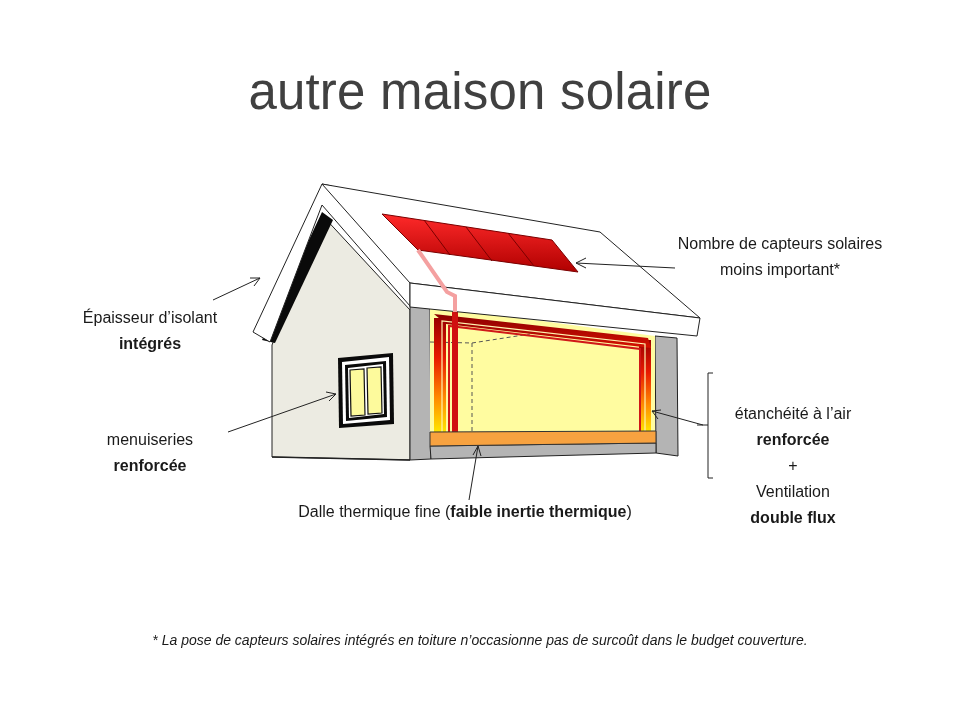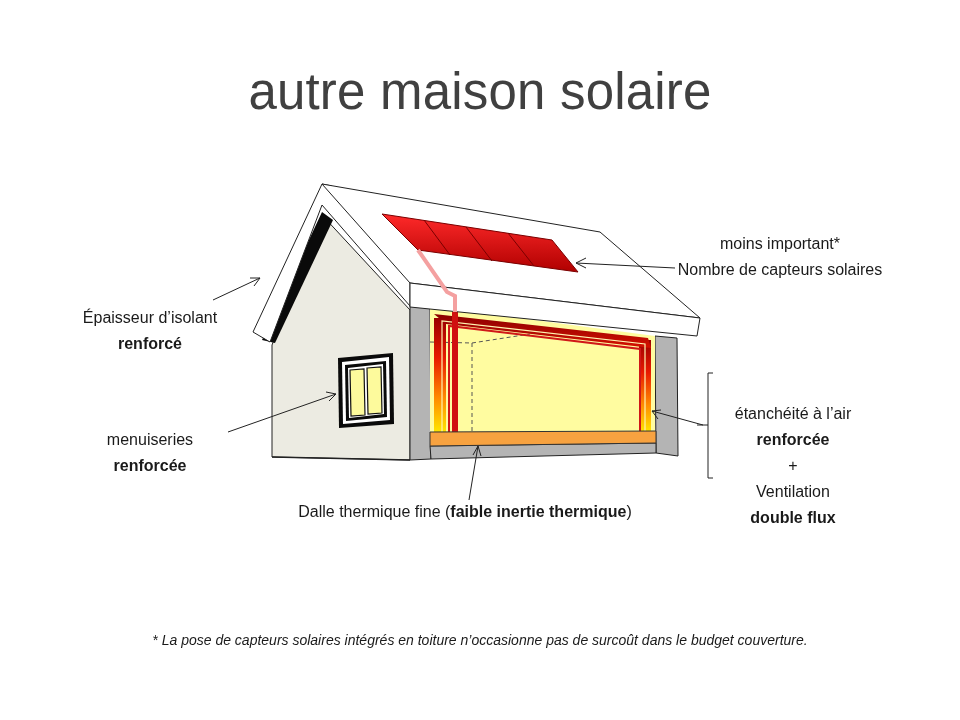--- a/index.html
+++ b/index.html
@@ -190,27 +190,27 @@
 
     <line x1="469" y1="500" x2="478" y2="446"></line>
     <polyline points="473,455 478,446 481,456"></polyline>
 
     <polyline points="713,373 708,373 708,478 713,478"></polyline>
     <line x1="697" y1="425" x2="708" y2="425"></line>
   </g>
 </svg>
 
 <div class="label lbl-capteurs">
+  <div>Nombre de capteurs solaires</div>
   <div>moins important*</div>
-  <div>Nombre de capteurs solaires</div>
 </div>
 
 <div class="label lbl-isolant">
   <div>Épaisseur d’isolant</div>
-  <div><b>renforcé</b></div>
+  <div><b>intégrés</b></div>
 </div>
 
 <div class="label lbl-menuiseries">
   <div>menuiseries</div>
   <div><b>renforcée</b></div>
 </div>
 
 <div class="label lbl-etancheite">
   <div>étanchéité à l’air</div>
   <div><b>renforcée</b></div>

